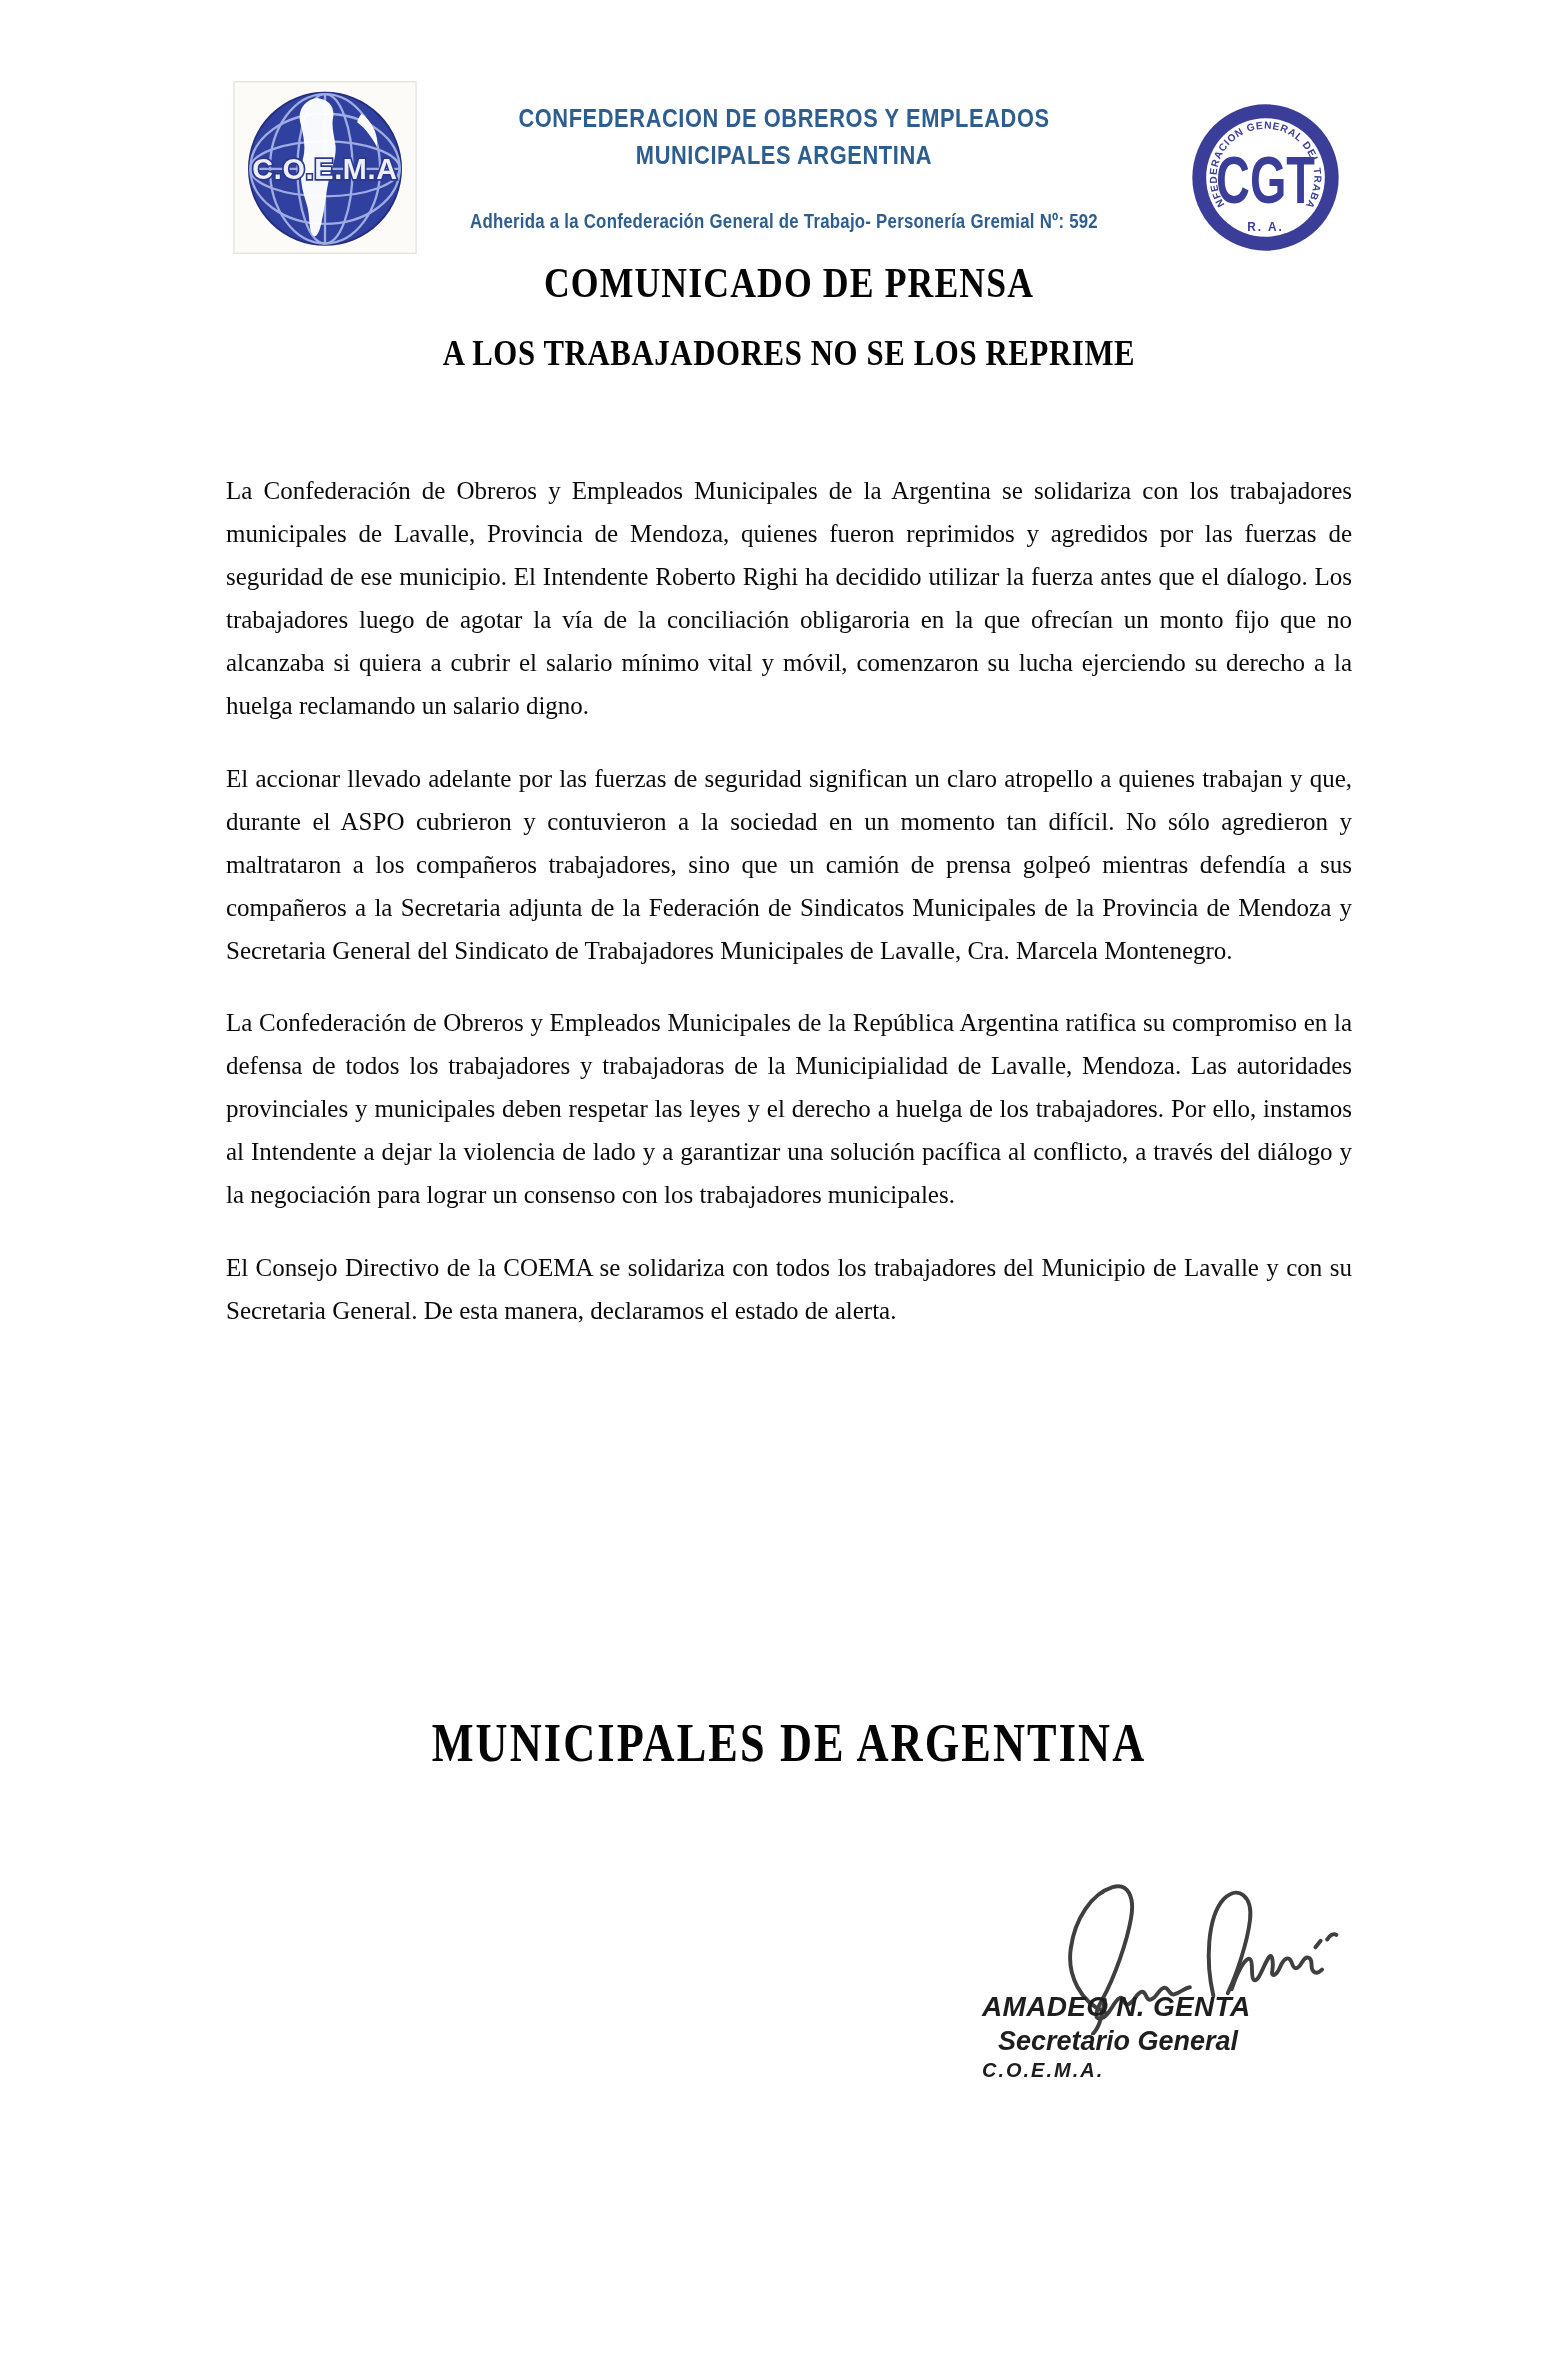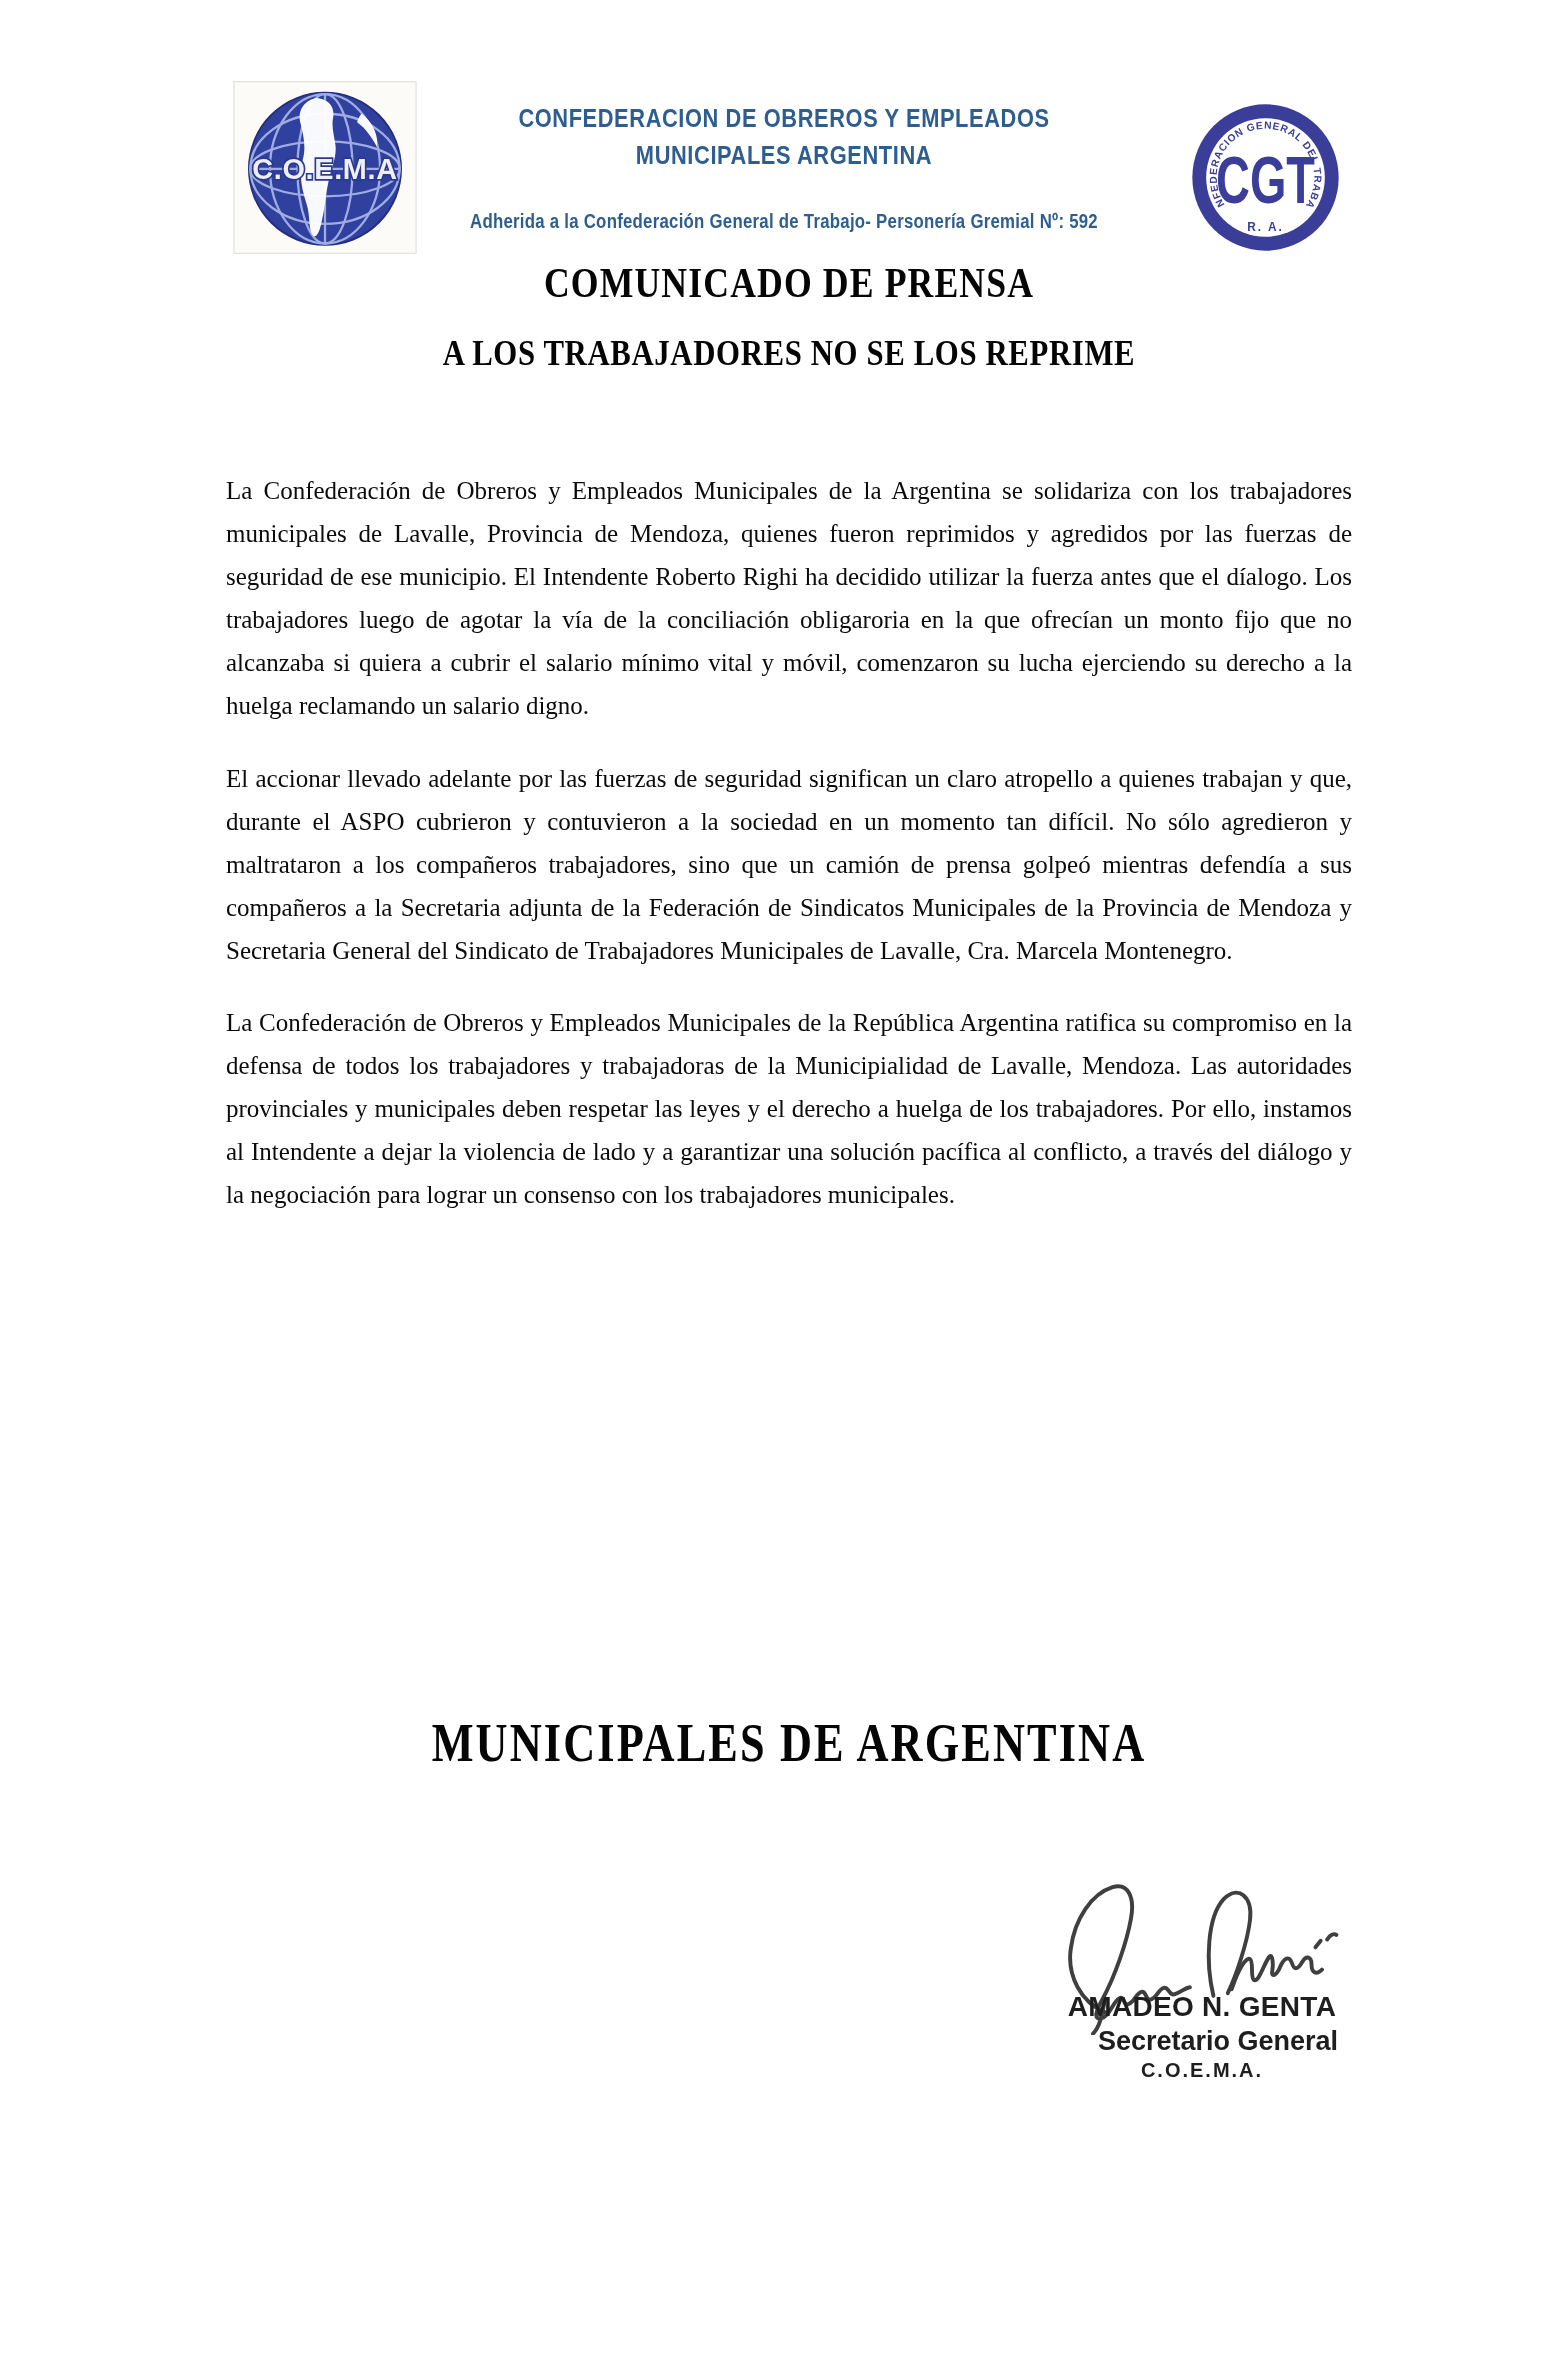--- a/index.html
+++ b/index.html
@@ -55,21 +55,21 @@
   
   .closing{
     position:absolute;left:226px;top:1713px;width:1126px;
     text-align:center;font-weight:bold;font-size:54px;line-height:60px;
     letter-spacing:2.6px;transform:scaleX(0.82);color:#050505;
   }
   
   .sig-block{
     position:absolute;left:982px;top:1878px;width:440px;height:236px;
     font-family:"Liberation Sans", sans-serif;
-    text-align:center;color:#1e1e1e;
+    color:#1e1e1e;font-style:italic;
   }
   .sig-draw{position:absolute;left:60px;top:0;width:314px;height:157px;}
   .sig-name{position:absolute;left:0;top:113px;width:100%;font-weight:bold;font-size:28px;letter-spacing:0.3px;}
   .sig-role{position:absolute;left:16px;top:148px;width:100%;font-weight:bold;font-size:27px;}
   .sig-org{position:absolute;left:0;top:181px;width:100%;font-weight:bold;font-size:20px;letter-spacing:2px;}
 </style>
 </head>
 <body>
 
 <div class="page">
@@ -113,20 +113,21 @@
     </svg>
   </div>
 
   <h1 class="doc-title">COMUNICADO DE PRENSA</h1>
   <h2 class="doc-subtitle">A LOS TRABAJADORES NO SE LOS REPRIME</h2>
 
   <main class="body-text">
     <p>La Confederación de Obreros y Empleados Municipales de la Argentina se solidariza con los trabajadores municipales de Lavalle, Provincia de Mendoza, quienes fueron reprimidos y agredidos por las fuerzas de seguridad de ese municipio. El Intendente Roberto Righi ha decidido utilizar la fuerza antes que el díalogo. Los trabajadores luego de agotar la vía de la conciliación obligaroria en la que ofrecían un monto fijo que no alcanzaba si quiera a cubrir el salario mínimo vital y móvil, comenzaron su lucha ejerciendo su derecho a la huelga reclamando un salario digno.</p>
     <p>El accionar llevado adelante por las fuerzas de seguridad significan un claro atropello a quienes trabajan y que, durante el ASPO cubrieron y contuvieron a la sociedad en un momento tan difícil. No sólo agredieron y maltrataron a los compañeros trabajadores, sino que un camión de prensa golpeó mientras defendía a sus compañeros a la Secretaria adjunta de la Federación de Sindicatos Municipales de la Provincia de Mendoza y Secretaria General del Sindicato de Trabajadores Municipales de Lavalle, Cra. Marcela Montenegro.</p>
     <p>La Confederación de Obreros y Empleados Municipales de la República Argentina ratifica su compromiso en la defensa de todos los trabajadores y trabajadoras de la Municipialidad de Lavalle, Mendoza. Las autoridades provinciales y municipales deben respetar las leyes y el derecho a huelga de los trabajadores. Por ello, instamos al Intendente a dejar la violencia de lado y a garantizar una solución pacífica al conflicto, a través del diálogo y la negociación para lograr un consenso con los trabajadores municipales.</p>
+    <p>El Consejo Directivo de la COEMA se solidariza con todos los trabajadores del Municipio de Lavalle y con su Secretaria General. De esta manera, declaramos el estado de alerta.</p>
   </main>
 
   <div class="closing">MUNICIPALES DE ARGENTINA</div>
 
   <div class="sig-block">
     <svg class="sig-draw" viewBox="0 0 480 240" xmlns="http://www.w3.org/2000/svg">
       <g fill="none" stroke="#2f2f2f" stroke-width="6" stroke-linecap="round" stroke-linejoin="round" opacity="0.92">
         <path d="M96 205 C60 190 38 150 44 108 C50 62 76 24 108 14 C132 7 142 30 136 62 C130 96 112 150 92 186 C82 204 78 218 92 214 C104 210 108 190 118 184 C126 179 124 196 132 193 C142 189 144 176 152 174 C160 172 158 188 166 186 C176 183 178 170 186 168 C194 166 194 180 202 178 C212 175 218 168 226 167"></path>
         <path d="M96 186 C92 210 88 228 78 238"></path>
         <path d="M262 180 C250 130 252 60 278 32 C300 10 322 28 318 64 C314 98 298 146 284 176"></path>

